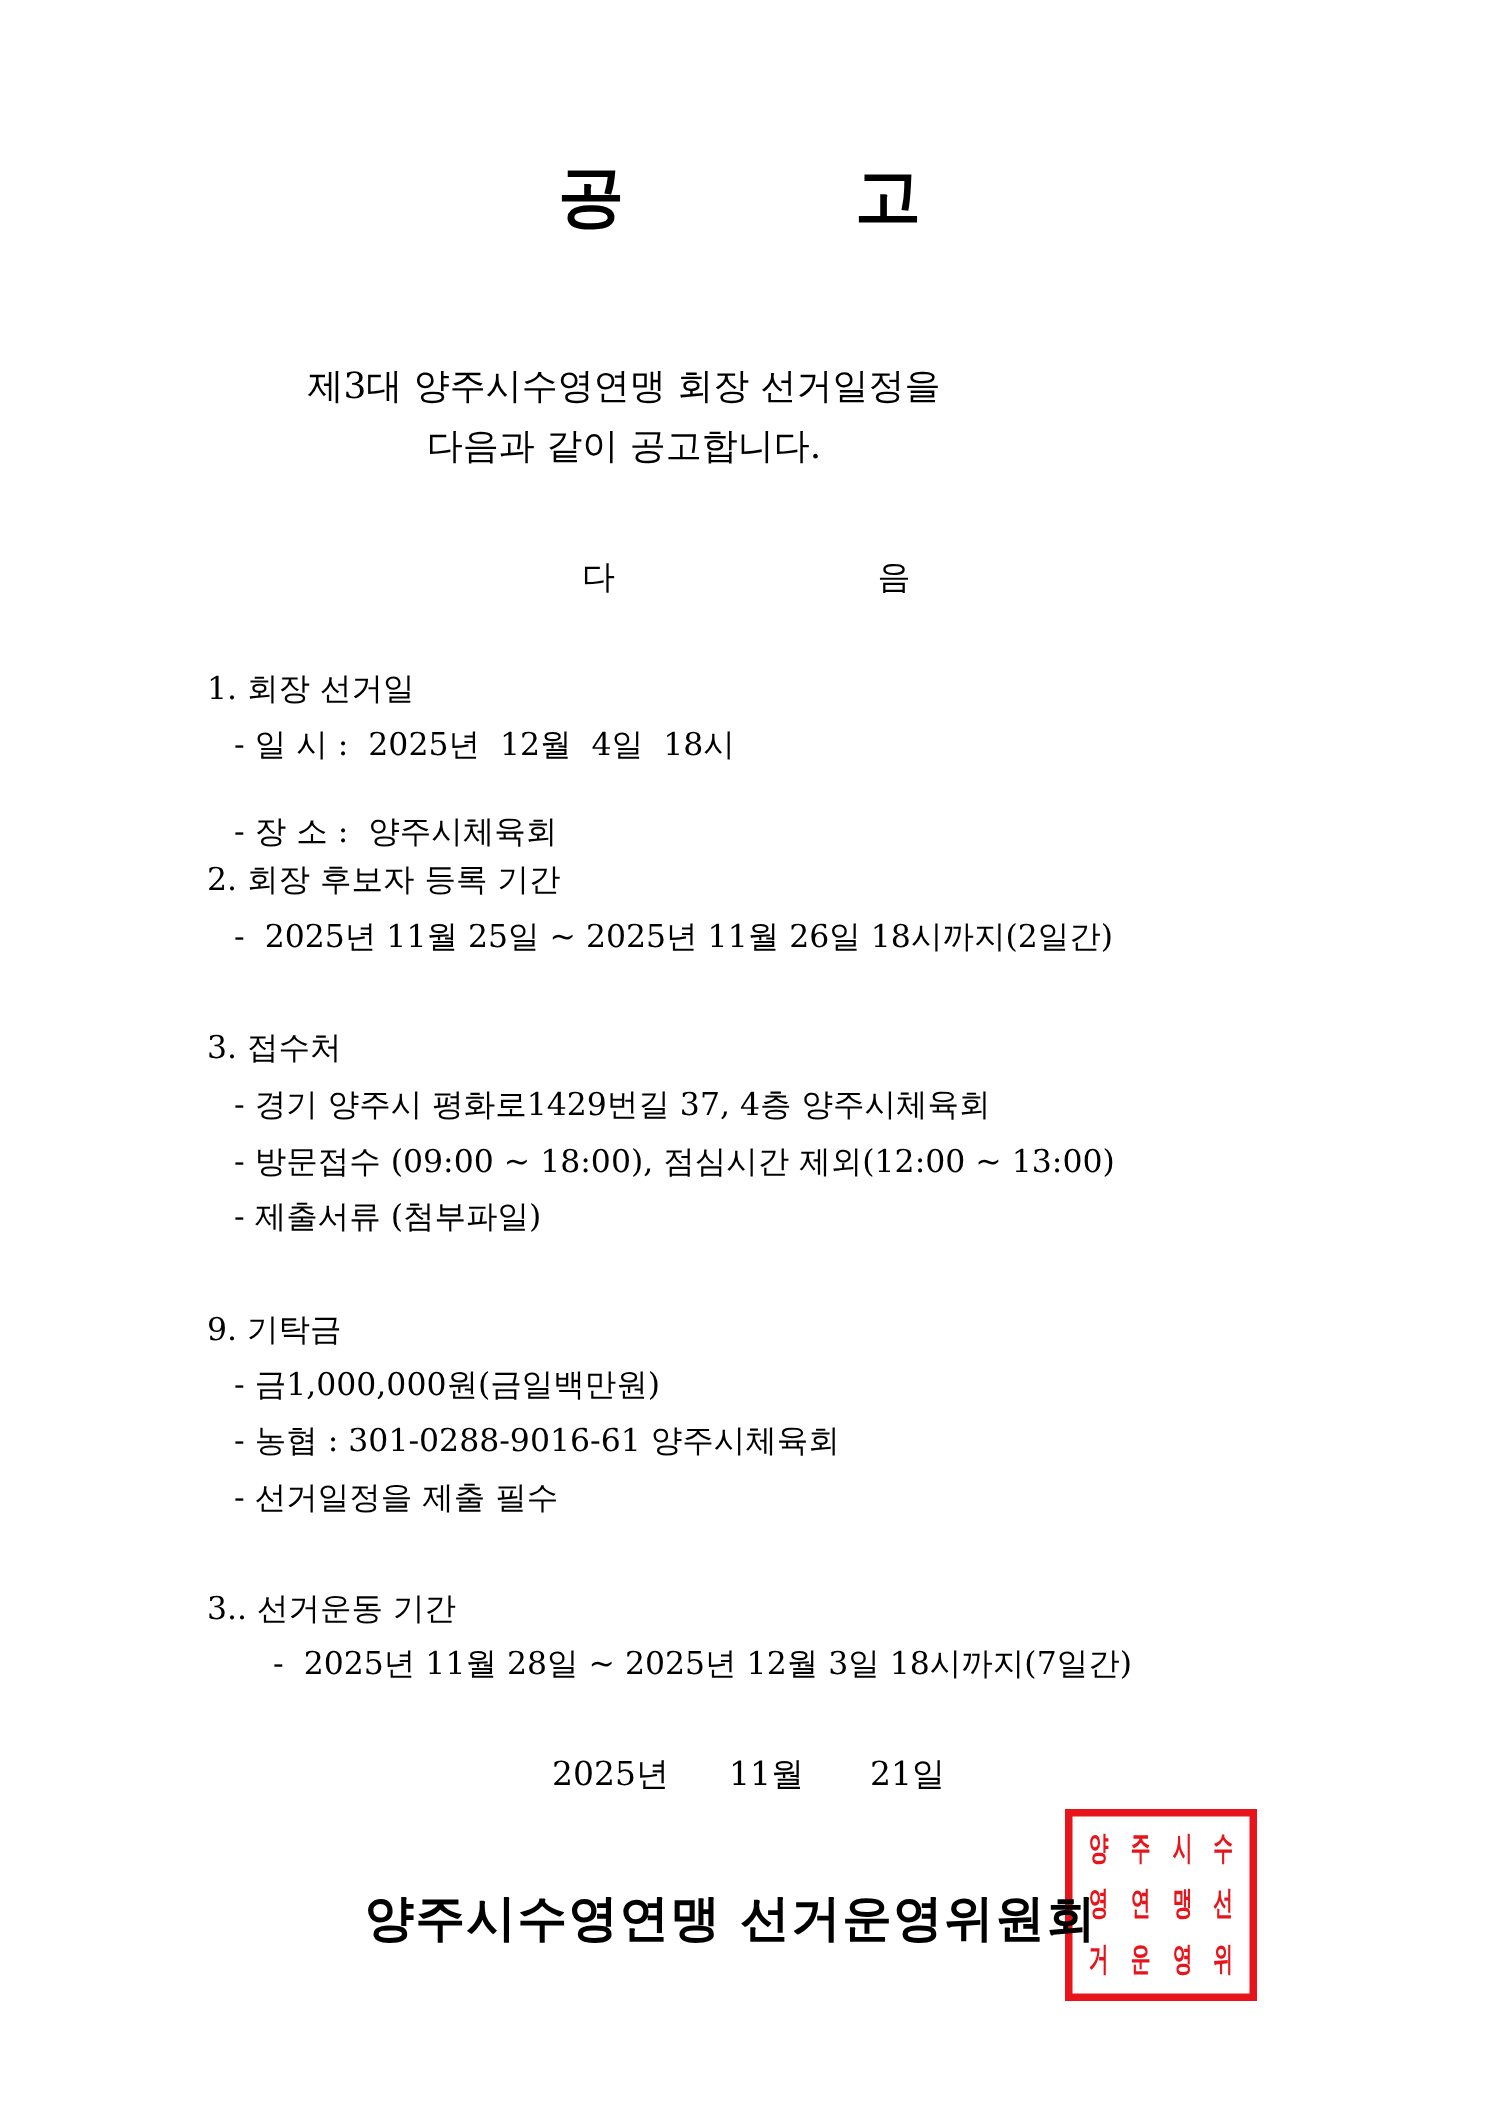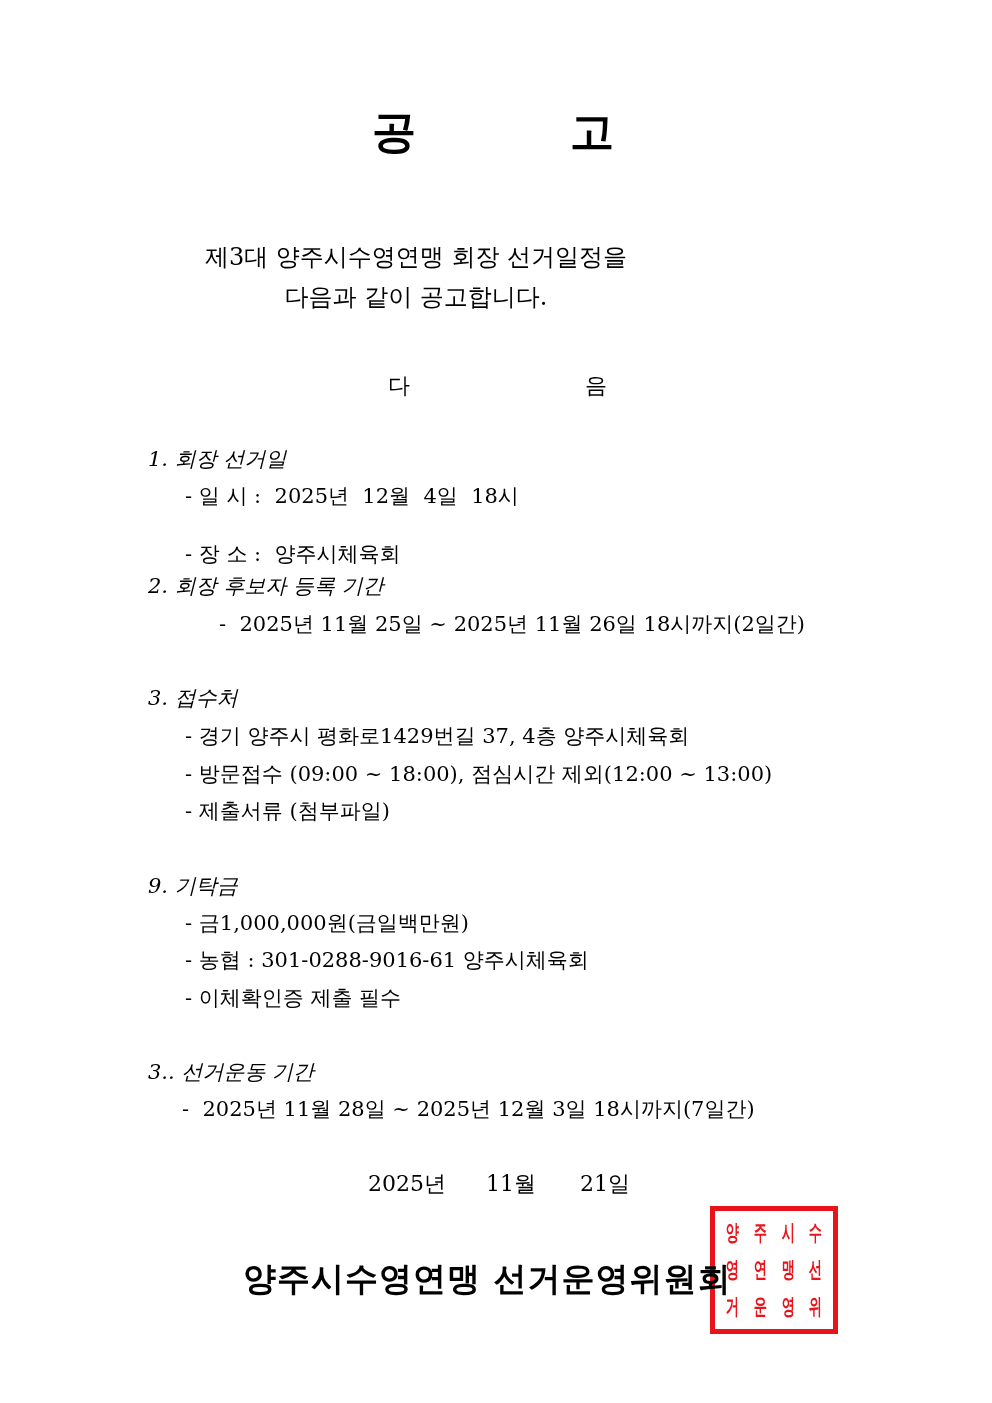--- a/index.html
+++ b/index.html
@@ -3,22 +3,22 @@
 <meta charset="utf-8">
 <style>
   html, body { margin: 0; padding: 0; background: #ffffff; }
   body { width: 992px; height: 1403px; position: relative; overflow: hidden;
          font-family: "DejaVu Serif", "Liberation Serif", serif; color: #000; }
   .abs { position: absolute; white-space: pre; line-height: 1; }
   .title-char { font-size: 44px; font-weight: bold; top: 110px; }
   .sub { font-size: 24px; left: 0; width: 832px; text-align: center; }
   .daeum { font-size: 22px; top: 375px; }
   .line { font-size: 21px; }
-  .heading { left: 148px; font-style: italic; }
-  .item { left: 185px; }
+  .heading { left: 138px; }
+  .item { left: 156px; }
   .date-part { font-size: 22px; top: 1173px; }
   .org { font-size: 33px; font-weight: bold; top: 1262px; left: 243px; letter-spacing: 1px; }
   .seal { position: absolute; left: 710px; top: 1206px; width: 128px; height: 128px;
           border: 5px solid #e8141b; box-sizing: border-box; background: rgba(255,255,255,0.0); }
   .seal-inner { position: absolute; inset: 4px; display: grid;
           grid-template-columns: repeat(4, 1fr); grid-template-rows: repeat(3, 1fr);
           gap: 1px; }
   .seal-inner span { color: #e8141b; font-family: "DejaVu Sans", sans-serif; font-weight: bold;
           font-size: 22px; display: flex; align-items: center; justify-content: center;
           transform: scaleX(0.6); line-height: 1; }
@@ -33,31 +33,31 @@
 <div class="abs sub" style="top:285px;">다음과 같이 공고합니다.</div>
 
 <div class="abs daeum" style="left:388px;">다</div>
 <div class="abs daeum" style="left:585px;">음</div>
 
 <div class="abs line heading" style="top:449px;">1. 회장 선거일</div>
 <div class="abs line item" style="top:486px;">- 일 시 :  2025년  12월  4일  18시</div>
 <div class="abs line item" style="top:524px;margin-top:20px;">- 장 소 :  양주시체육회</div>
 
 <div class="abs line heading" style="top:576px;">2. 회장 후보자 등록 기간</div>
-<div class="abs line item" style="top:614px;margin-left:34px;">-  2025년 11월 25일 ~ 2025년 11월 26일 18시까지(2일간)</div>
+<div class="abs line item" style="top:614px;">-  2025년 11월 25일 ~ 2025년 11월 26일 18시까지(2일간)</div>
 
 <div class="abs line heading" style="top:688px;">3. 접수처</div>
 <div class="abs line item" style="top:726px;">- 경기 양주시 평화로1429번길 37, 4층 양주시체육회</div>
 <div class="abs line item" style="top:764px;">- 방문접수 (09:00 ~ 18:00), 점심시간 제외(12:00 ~ 13:00)</div>
 <div class="abs line item" style="top:801px;">- 제출서류 (첨부파일)</div>
 
 <div class="abs line heading" style="top:876px;">9. 기탁금</div>
 <div class="abs line item" style="top:913px;">- 금1,000,000원(금일백만원)</div>
 <div class="abs line item" style="top:950px;">- 농협 : 301-0288-9016-61 양주시체육회</div>
-<div class="abs line item" style="top:988px;">- 이체확인증 제출 필수</div>
+<div class="abs line item" style="top:988px;">- 선거일정을 제출 필수</div>
 
 <div class="abs line heading" style="top:1062px;">3.. 선거운동 기간</div>
 <div class="abs line item" style="top:1099px; left:182px;">-  2025년 11월 28일 ~ 2025년 12월 3일 18시까지(7일간)</div>
 
 <div class="abs date-part" style="left:368px;">2025년</div>
 <div class="abs date-part" style="left:486px;">11월</div>
 <div class="abs date-part" style="left:580px;">21일</div>
 
 <div class="seal">
   <div class="seal-inner">

